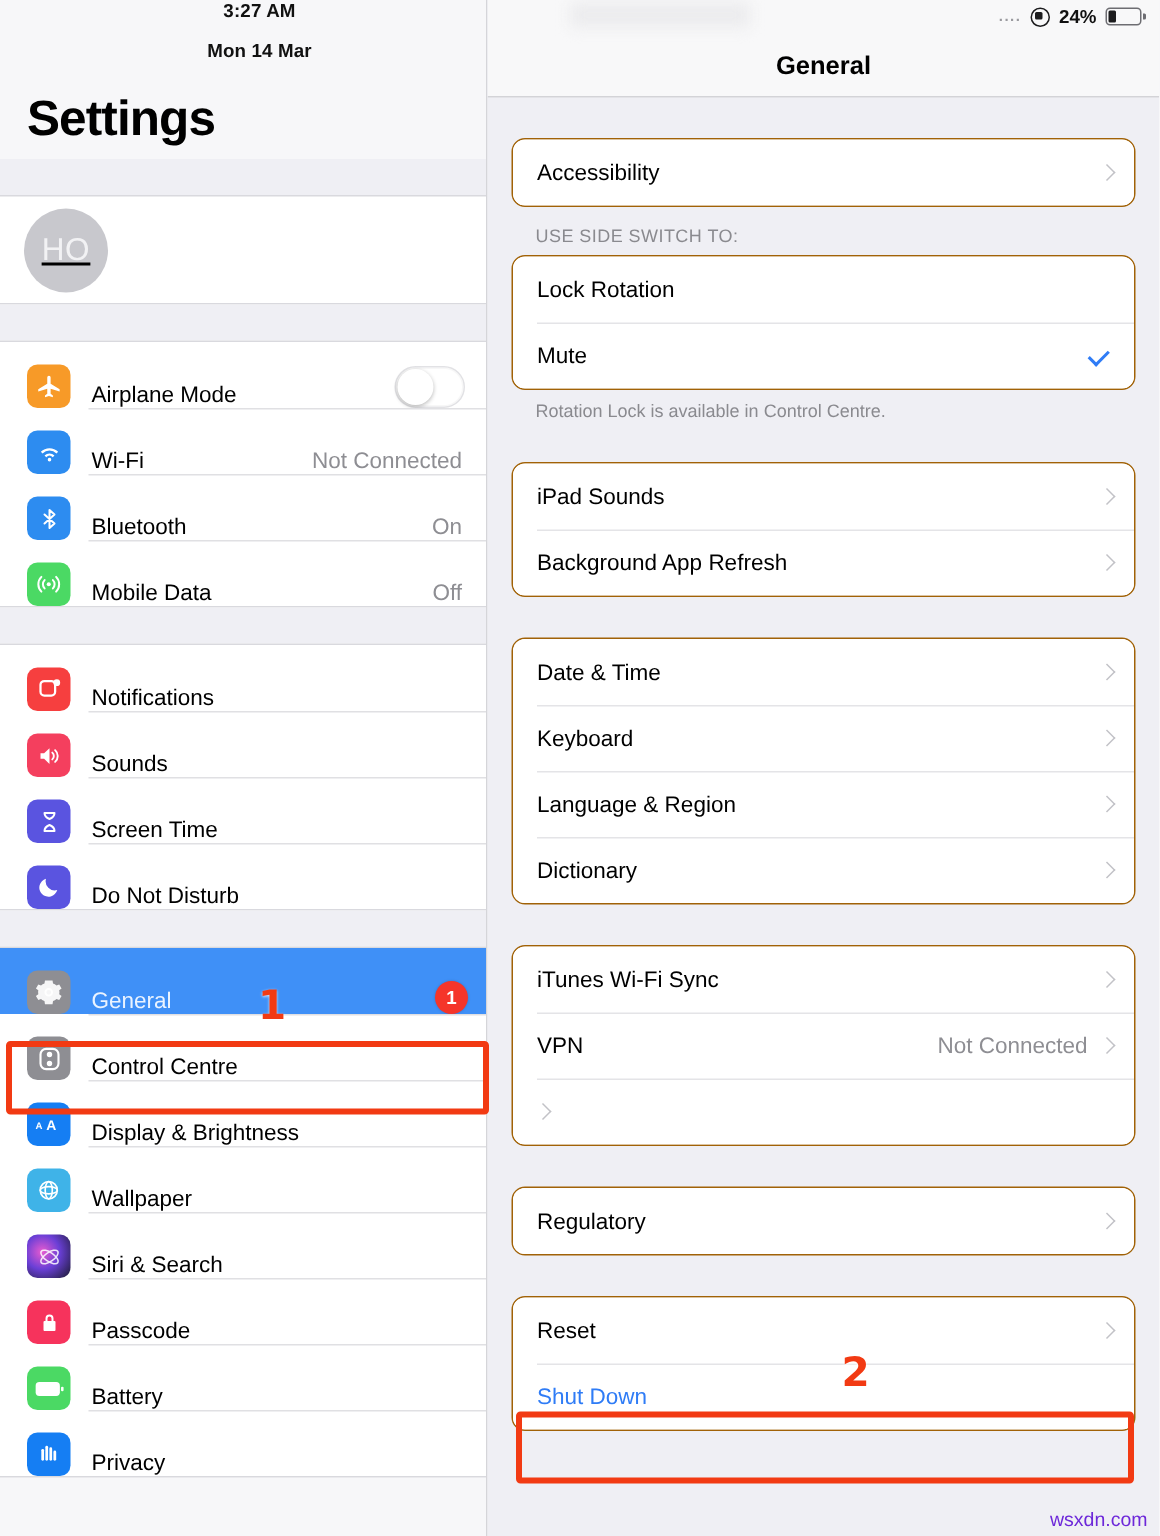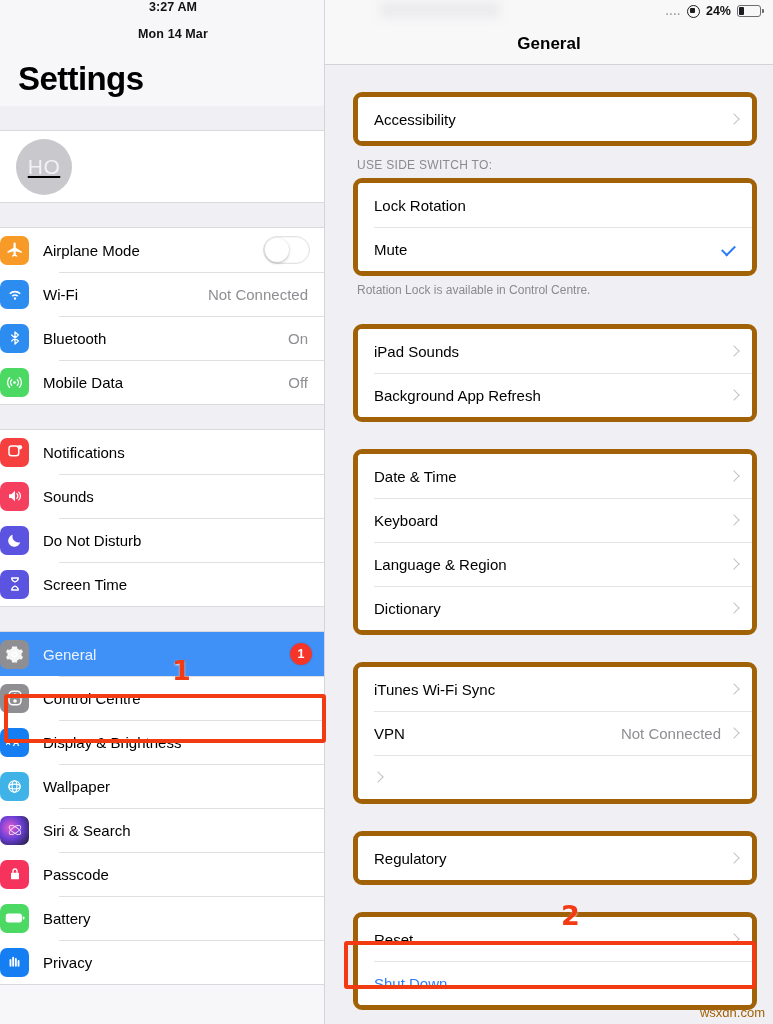--- a/index.html
+++ b/index.html
@@ -73,22 +73,22 @@
   .acct-sub { font-size: 13px; color: #1c1c1e; }
 
   .sb-group {
     background: #fff;
     border-top: 1px solid #d9d9de;
     border-bottom: 1px solid #d9d9de;
   }
   .sb-row {
     position: relative;
     height: 44px;
-    display: flex; align-items: center;
-    padding-left: 0;
+    display: flex; align-items: flex-end;
+    padding-left: 18px;
     background: #fff;
   }
   .sb-row + .sb-row::before {
     content: ""; position: absolute; left: 59px; right: 0; top: 0;
     height: 1px; background: #e0e0e3;
   }
   .sb-icon {
     width: 29px; height: 29px; border-radius: 7px;
     flex: 0 0 auto;
     display: flex; align-items: center; justify-content: center;
@@ -169,22 +169,21 @@
   }
   .nav-blur {
     position: absolute; left: 55px; top: 2px;
     width: 120px; height: 16px;
     background: #ebebed; filter: blur(5px);
   }
 
   .d-scroll { padding: 0 16px; }
   .d-group {
     background: #fff; border-radius: 9px; overflow: hidden;
-    border: 5px solid #a16207;
-    margin-left: 12px;
+    border: 1px solid #a16207;
   }
   .d-row {
     position: relative; height: 44px;
     display: flex; align-items: center;
     padding: 0 14px 0 16px;
     background: #fff;
   }
   .d-row + .d-row::before {
     content: ""; position: absolute; left: 16px; right: 0; top: 0;
     height: 1px; background: #e4e4e7;
@@ -226,21 +225,21 @@
     position: absolute;
     color: #f23a13;
     font-family: "DejaVu Sans", sans-serif;
     font-weight: bold;
     font-size: 27px;
     z-index: 31;
     text-shadow: 0 1px 2px rgba(255,255,255,.85);
   }
   .watermark {
     position: absolute; right: 8px; bottom: 4px;
-    font-size: 13px; color: #a16207;
+    font-size: 13px; color: #6d28d9;
     font-family: "Liberation Sans", sans-serif;
     z-index: 40;
   }
 
   
   .ic-plane { background: #f79a28; }
   .ic-wifi  { background: #2d8cf0; }
   .ic-bt    { background: #2d8cf0; }
   .ic-cell  { background: #4bd964; }
   .ic-notif { background: #f63f3f; }
@@ -346,35 +345,35 @@
           <svg width="18" height="18" viewBox="0 0 24 24" fill="#fff">
               <path d="M4 9.5v5h3.2L12 19V5L7.2 9.5z"></path>
               <path d="M14.5 9a4 4 0 0 1 0 6" stroke="#fff" stroke-width="1.7" fill="none" stroke-linecap="round"></path>
               <path d="M17 6.8a7 7 0 0 1 0 10.4" stroke="#fff" stroke-width="1.7" fill="none" stroke-linecap="round"></path>
             </svg>
         </span>
         <span class="sb-label">Sounds</span>
       </div>
 
       <div class="sb-row">
+        <span class="sb-icon ic-screen">
+          <svg width="16" height="16" viewBox="0 0 24 24" fill="none" stroke="#fff" stroke-width="2" stroke-linecap="round">
+              <path d="M7 3h10M7 21h10M7 3c0 4 5 6 5 6s5-2 5-6M7 21c0-4 5-6 5-6s5 2 5 6"></path>
+            </svg>
+        </span>
+        <span class="sb-label">Screen Time</span>
+      </div>
+
+      <div class="sb-row">
         <span class="sb-icon ic-dnd">
           <svg width="17" height="17" viewBox="0 0 24 24" fill="#fff">
               <path d="M20 14.6A8.6 8.6 0 0 1 9.4 4 8.6 8.6 0 1 0 20 14.6z"></path>
             </svg>
         </span>
         <span class="sb-label">Do Not Disturb</span>
-      </div>
-
-      <div class="sb-row">
-        <span class="sb-icon ic-screen">
-          <svg width="16" height="16" viewBox="0 0 24 24" fill="none" stroke="#fff" stroke-width="2" stroke-linecap="round">
-              <path d="M7 3h10M7 21h10M7 3c0 4 5 6 5 6s5-2 5-6M7 21c0-4 5-6 5-6s5 2 5 6"></path>
-            </svg>
-        </span>
-        <span class="sb-label">Screen Time</span>
       </div>
     </div>
 
     <div class="gap-band sb-sep"></div>
 
     <div class="sb-group">
 
       <div class="sb-row selected">
         <span class="sb-icon ic-gen">
           <svg width="19" height="19" viewBox="0 0 24 24" fill="#fff">

